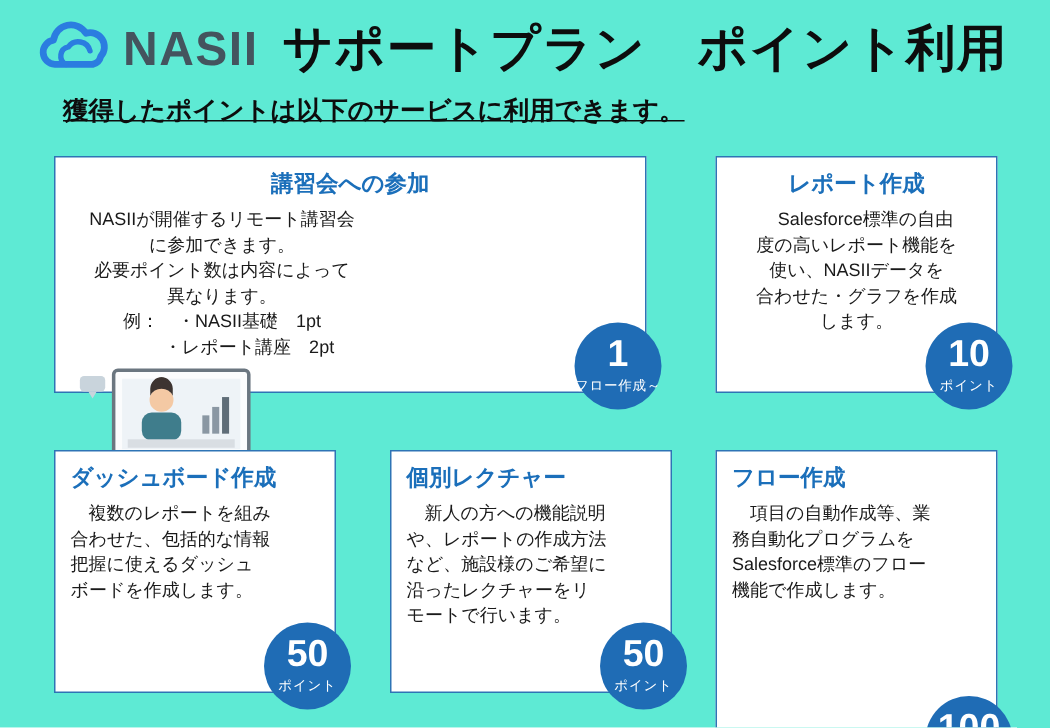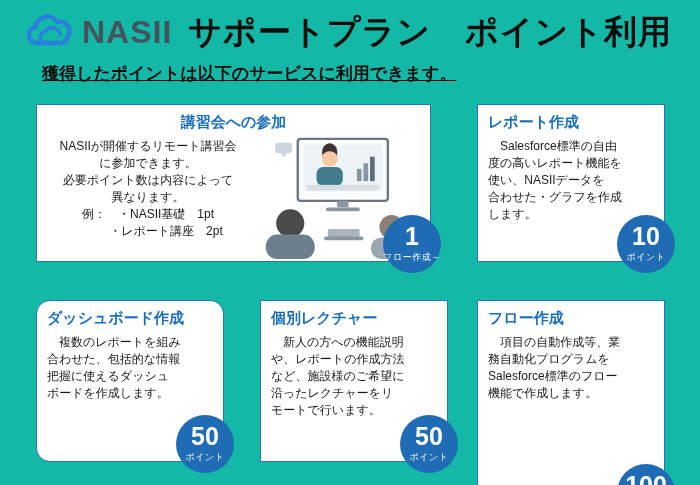--- a/index.html
+++ b/index.html
@@ -1,36 +1,36 @@
 <!DOCTYPE html>
 <html><head>
 <meta charset="utf-8">
 <style>
   * { margin:0; padding:0; box-sizing:border-box; }
   html,body { background:#ffffff; }
   body { font-family:"Liberation Sans","DejaVu Sans",sans-serif; }
-  .slide { position:relative; width:700px; height:485px; background:#14b8a6; overflow:hidden; }
+  .slide { position:relative; width:700px; height:485px; background:#5eead4; overflow:hidden; }
 
   .header { position:absolute; left:24px; top:10px; display:flex; align-items:center; }
   .logo-icon { width:54px; height:40px; }
   .logo-text { font-size:32px; font-weight:700; color:#44545e; letter-spacing:1px; margin-left:4px; }
   .page-title { font-size:33px; font-weight:700; color:#0d0d0d; margin-left:16px; letter-spacing:1px; white-space:nowrap; }
   .subtitle { position:absolute; left:42px; top:62px; font-size:17px; font-weight:700; color:#0d0d0d;text-decoration:underline; }
 
   .card { position:absolute; background:#fff; border:1.5px solid #2e74b5; }
   .card-title { font-size:15px; font-weight:700; color:#1b6fba; padding:8px 10px 3px 10px; }
   .card-body { font-size:12px; color:#1a1a1a; line-height:1.42; white-space:pre-line; padding:3px 10px; }
 
   .card-training  { left:36px;  top:104px; width:395px; height:158px;text-align:center; }
-  .card-report    { left:477px; top:104px; width:188px; height:158px; }
-  .card-dashboard { left:36px;  top:300px; width:188px; height:162px;border-radius:14px; }
+  .card-report    { left:477px; top:104px; width:188px; height:158px;text-align:center; }
+  .card-dashboard { left:36px;  top:300px; width:188px; height:162px; }
   .card-lecture   { left:260px; top:300px; width:188px; height:162px; }
   .card-flow      { left:477px; top:300px; width:188px; height:211px; }
 
-  .training-content { display:flex; align-items:flex-start; }
+  .training-content { display:flex; align-items:flex-start;flex-direction:column; }
   .training-content .card-body { width:222px; flex:none; }
   .illustration { width:162px; height:122px; margin-top:2px; flex:none; }
 
   .badge { position:absolute; right:-11px; bottom:-12px; width:58px; height:58px; border-radius:50%;
            background:#1f6cb5; color:#fff; display:flex; flex-direction:column;
            align-items:center; justify-content:center; z-index:3; }
   .badge .num { font-size:25px; font-weight:700; line-height:1; }
   .badge .unit { font-size:9px; margin-top:2px; letter-spacing:0.5px; }
 </style>
 </head>

